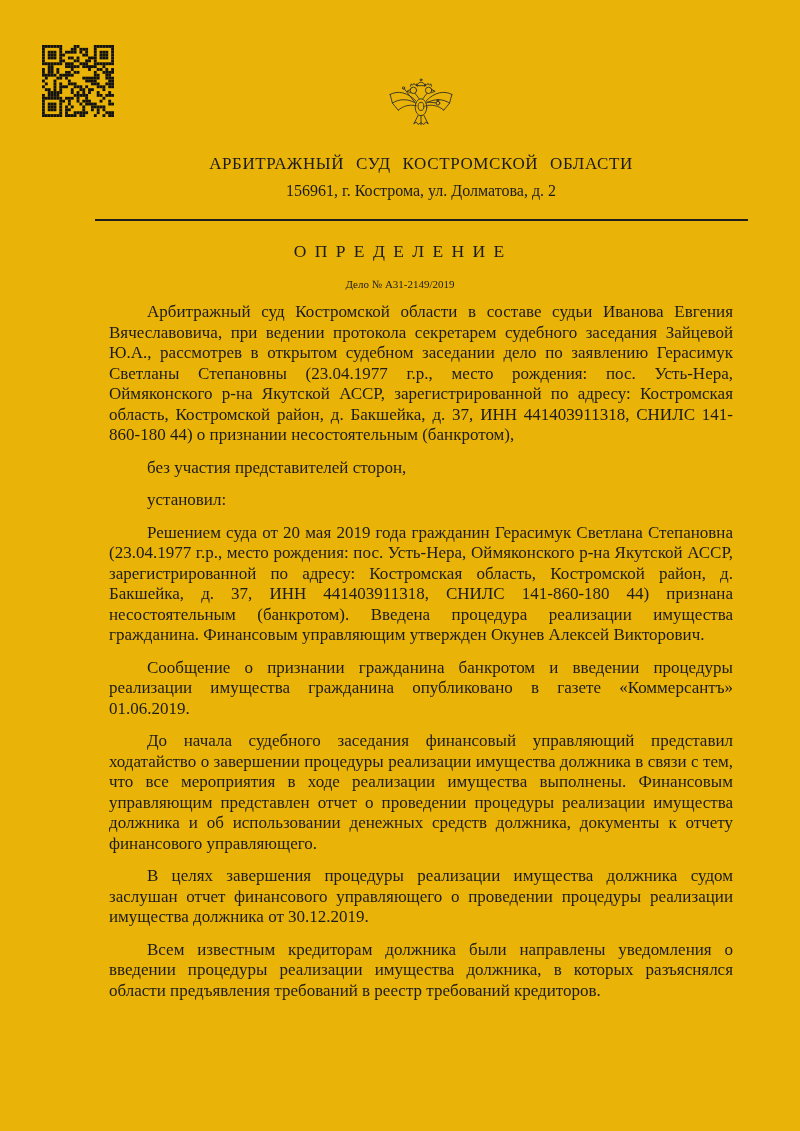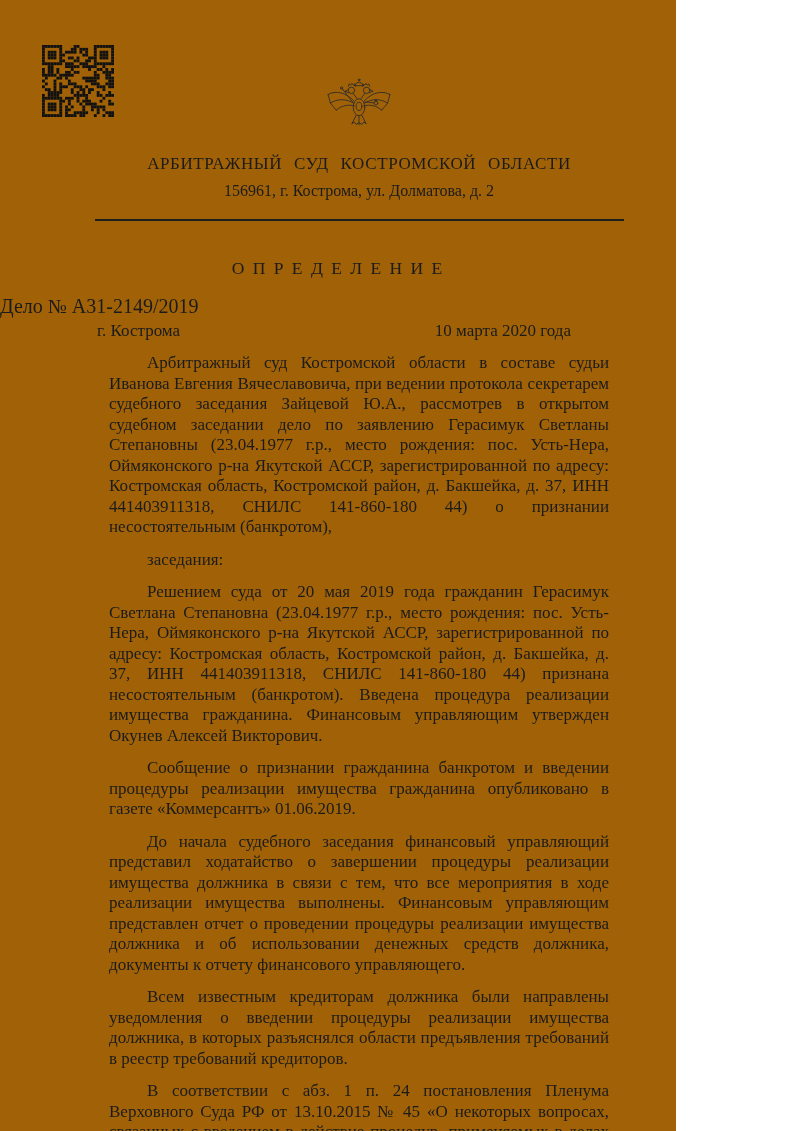--- a/index.html
+++ b/index.html
@@ -1,20 +1,20 @@
 <!DOCTYPE html>
 <html lang="ru"><head>
 <meta charset="utf-8">
 <style>
   html, body { margin: 0; padding: 0; background: #ffffff; }
   .page {
     position: relative;
-    width: 676px;
+    width: 800px;
     height: 1131px;
-    background: #a16207;
+    background: #eab308;
     color: #1b1b1b;
     font-family: "Liberation Serif", serif;
     overflow: hidden;
   }
   .qr {
     position: absolute;
     top: 45px;
     left: 42px;
     width: 72px;
     height: 72px;
@@ -40,28 +40,29 @@
   .court-site {
     font-size: 16px;
     line-height: 21px;
   }
   .divider {
     border: none;
     border-top: 2px solid #1e1e1e;
     margin: 18px 52px 0 95px;
   }
   .doc-title {
-    margin-top: 37px;
+    margin-top: 20px;
     text-align: center;
     font-size: 17.5px;
     letter-spacing: 2px;
   }
   .case-number {
     margin-top: 16px;
-    font-size: 20px;
+    text-align: center;
+    font-size: 11px;
   }
   .city-date {
     display: flex;
     justify-content: space-between;
     margin: 3px 55px 0 97px;
     font-size: 17px;
   }
   .city-date .date { padding-right: 50px; }
   .body-text {
     margin: 9px 55px 0 97px;
@@ -455,28 +456,25 @@
     <div class="court-name">АРБИТРАЖНЫЙ СУД КОСТРОМСКОЙ ОБЛАСТИ</div>
     <div class="court-address">156961, г. Кострома, ул. Долматова, д. 2</div>
   </div>
 
   <hr class="divider">
 
   <div class="doc-title">О П Р Е Д Е Л Е Н И Е</div>
 
   <div class="case-number">Дело № А31-2149/2019</div>
 
-  <div class="city-date">
-    <span class="city">г. Кострома</span>
-    <span class="date">10 марта 2020 года</span>
-  </div>
 
   <div class="body-text">
     <p>Арбитражный суд Костромской области в составе судьи Иванова Евгения Вячеславовича, при ведении протокола секретарем судебного заседания Зайцевой Ю.А., рассмотрев в открытом судебном заседании дело по заявлению Герасимук Светланы Степановны (23.04.1977 г.р., место рождения: пос. Усть-Нера, Оймяконского р-на Якутской АССР, зарегистрированной по адресу: Костромская область, Костромской район, д. Бакшейка, д. 37, ИНН 441403911318, СНИЛС 141-860-180 44) о признании несостоятельным (банкротом),</p>
-    <p>заседания:</p>
+    <p>без участия представителей сторон,</p>
+    <p>установил:</p>
     <p>Решением суда от 20 мая 2019 года гражданин Герасимук Светлана Степановна (23.04.1977 г.р., место рождения: пос. Усть-Нера, Оймяконского р-на Якутской АССР, зарегистрированной по адресу: Костромская область, Костромской район, д. Бакшейка, д. 37, ИНН 441403911318, СНИЛС 141-860-180 44) признана несостоятельным (банкротом). Введена процедура реализации имущества гражданина. Финансовым управляющим утвержден Окунев Алексей Викторович.</p>
     <p>Сообщение о признании гражданина банкротом и введении процедуры реализации имущества гражданина опубликовано в газете «Коммерсантъ» 01.06.2019.</p>
     <p>До начала судебного заседания финансовый управляющий представил ходатайство о завершении процедуры реализации имущества должника в связи с тем, что все мероприятия в ходе реализации имущества выполнены. Финансовым управляющим представлен отчет о проведении процедуры реализации имущества должника и об использовании денежных средств должника, документы к отчету финансового управляющего.</p>
+    <p>В целях завершения процедуры реализации имущества должника судом заслушан отчет финансового управляющего о проведении процедуры реализации имущества должника от 30.12.2019.</p>
     <p>Всем известным кредиторам должника были направлены уведомления о введении процедуры реализации имущества должника, в которых разъяснялся области предъявления требований в реестр требований кредиторов.</p>
-    <p class="justify-all">В соответствии с абз. 1 п. 24 постановления Пленума Верховного Суда РФ от 13.10.2015 № 45 «О некоторых вопросах, связанных с введением в действие процедур, применяемых в делах о несостоятельности (банкротстве) граждан» по</p>
   </div>
 
 </div>
 
 </body></html>

